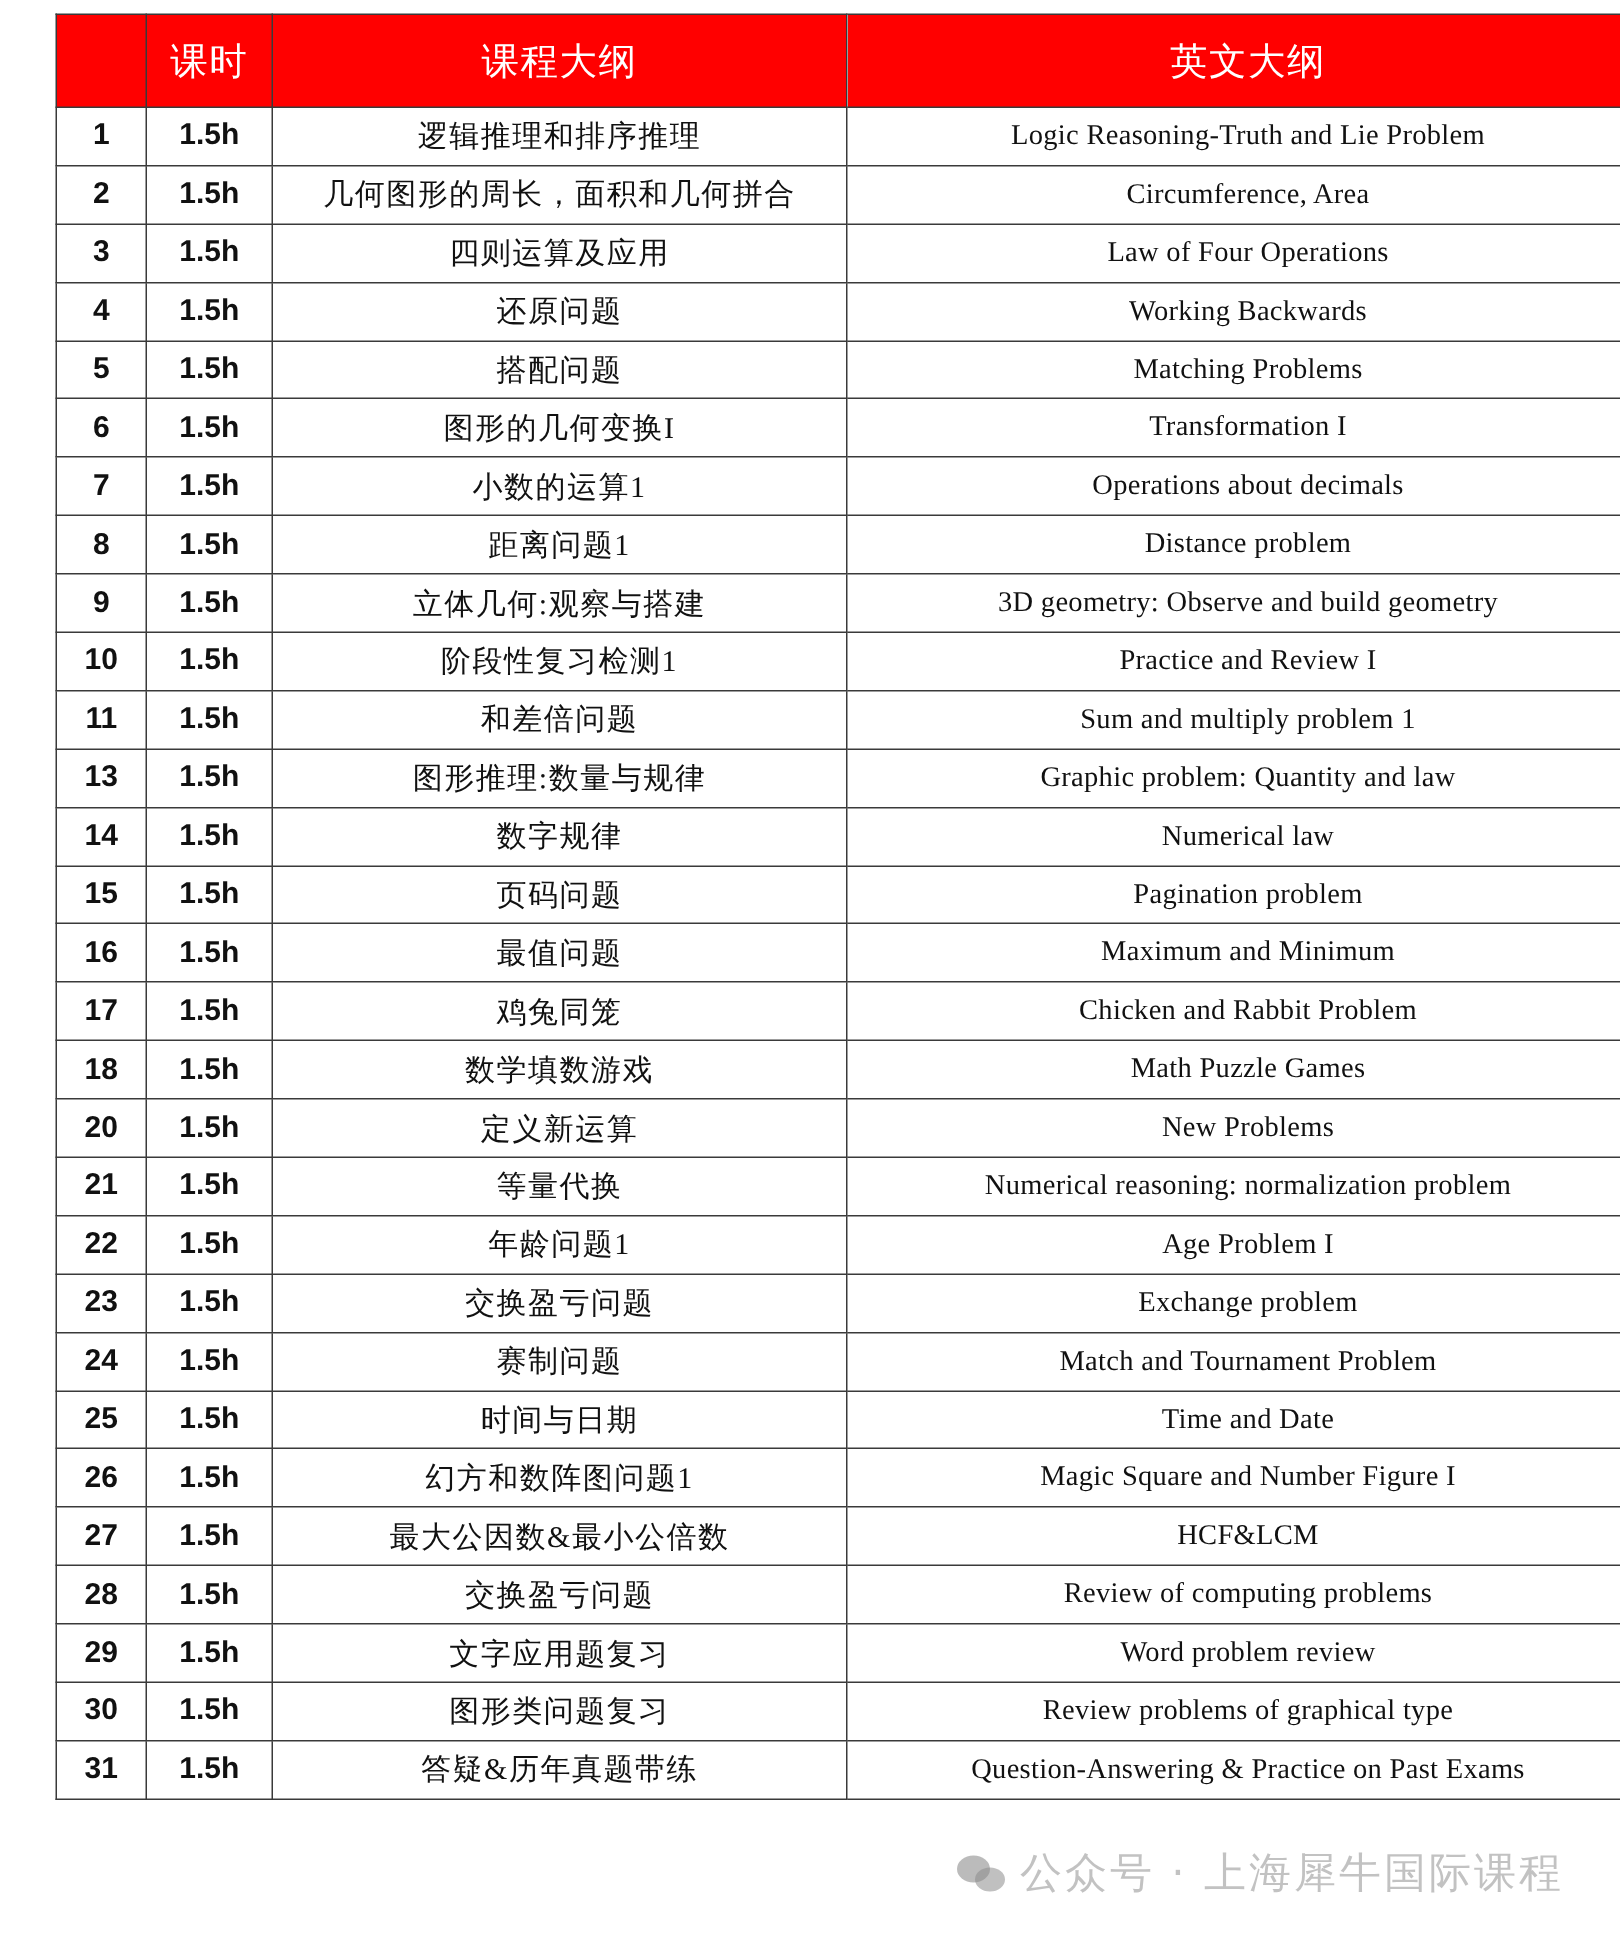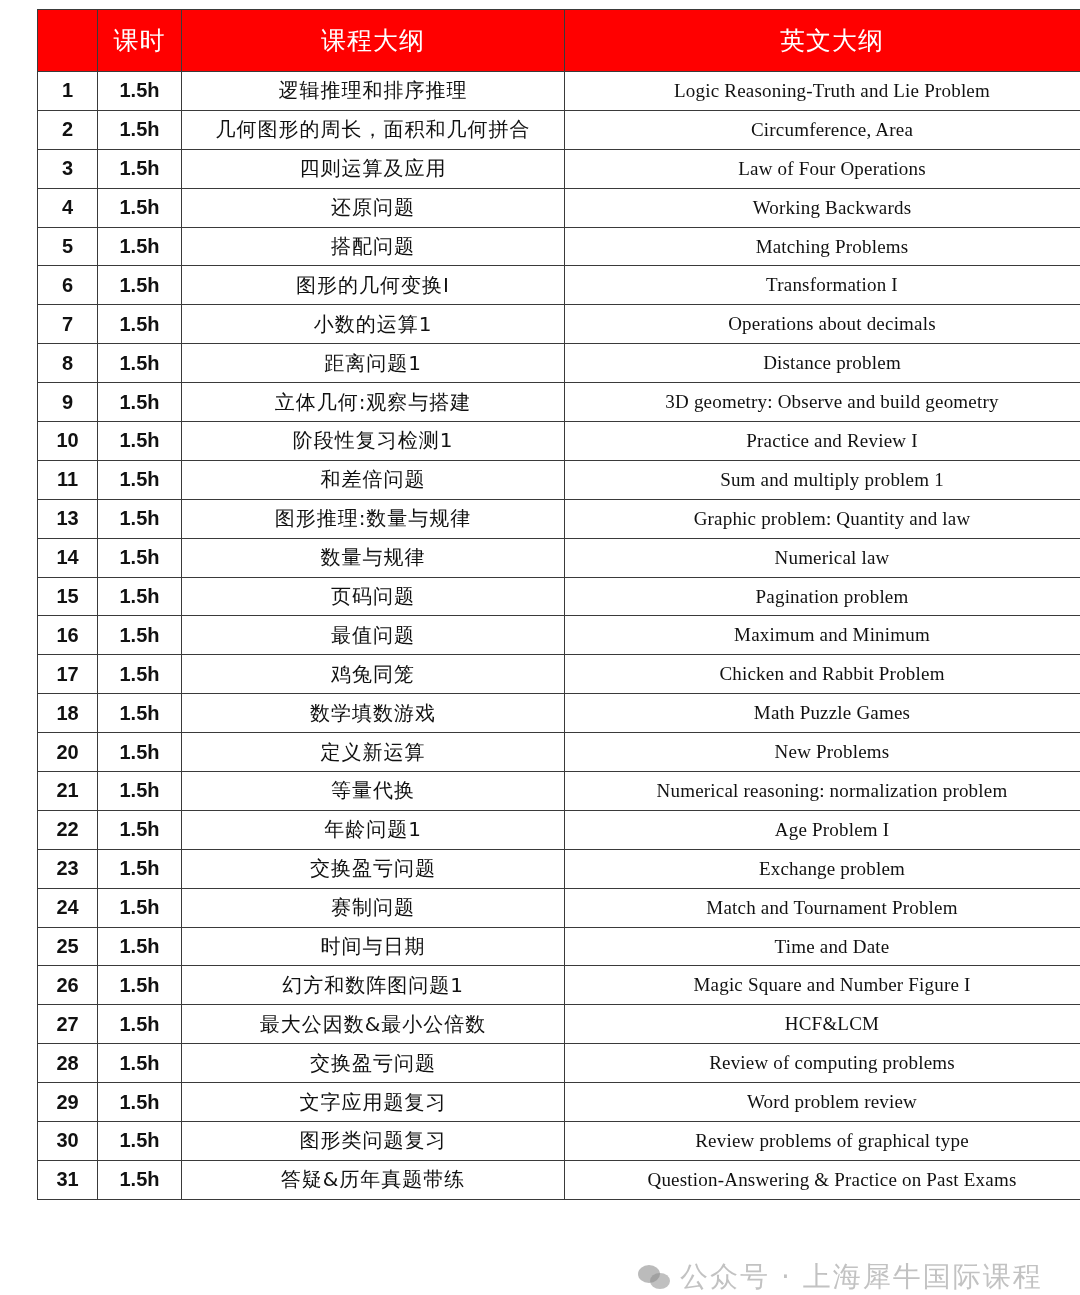--- a/index.html
+++ b/index.html
@@ -7,23 +7,23 @@
   .table-wrap { position: absolute; left: 9px; top: 9px; width: 1062px; margin-left: 28px; }
   table { border-collapse: collapse; width: 1062px; table-layout: fixed; }
   col.c-num { width: 60px; }
   col.c-hrs { width: 84px; }
   col.c-cn { width: 383px; }
   col.c-en { width: 535px; }
   th, td { border: 1.5px solid #3a3a3a; text-align: center; vertical-align: middle; padding: 0; white-space: nowrap; overflow: hidden; }
   thead th { background: #ff0000; color: #ffffff; height: 61px; font-size: 25px; font-weight: normal; letter-spacing: 1px; }
   tbody td { height: 37.9px; font-size: 19px; color: #111111; font-weight: bold; }
   tbody td.num, tbody td.hrs { font-family: "Liberation Sans", sans-serif; font-size: 20px; }
-  tbody td.cn { font-weight: normal; font-size: 20px; letter-spacing: 1px; }
+  tbody td.cn { font-weight: normal; font-size: 20px; letter-spacing: 1px; font-family: Liberation Serif, serif; }
   tbody td.en { font-family: Liberation Serif, serif; font-weight: normal; font-size: 19px; letter-spacing: 0.2px; }
-  .watermark { position: absolute; left: 638px; top: 1258px; font-size: 28px; color: rgba(120,120,120,0.45); display: flex; align-items: center; gap: 8px; pointer-events: none; letter-spacing: 2px; }
+  .watermark { position: absolute; left: 638px; top: 1230px; font-size: 28px; color: rgba(120,120,120,0.45); display: flex; align-items: center; gap: 8px; pointer-events: none; letter-spacing: 2px; }
   .wm-icon { width: 34px; height: 28px; position: relative; }
   .wm-icon .b1 { position: absolute; left: 0; top: 2px; width: 22px; height: 18px; border-radius: 50%; background: rgba(120,120,120,0.5); }
   .wm-icon .b2 { position: absolute; left: 12px; top: 10px; width: 20px; height: 16px; border-radius: 50%; background: rgba(140,140,140,0.55); }
 </style>
 </head>
 <body>
 
 <div class="table-wrap">
   <table>
     <colgroup>
@@ -109,21 +109,21 @@
         </tr>
         <tr>
           <td class="num">13</td>
           <td class="hrs">1.5h</td>
           <td class="cn">图形推理:数量与规律</td>
           <td class="en">Graphic problem: Quantity and law</td>
         </tr>
         <tr>
           <td class="num">14</td>
           <td class="hrs">1.5h</td>
-          <td class="cn">数量与规律</td>
+          <td class="cn">数字规律</td>
           <td class="en">Numerical law</td>
         </tr>
         <tr>
           <td class="num">15</td>
           <td class="hrs">1.5h</td>
           <td class="cn">页码问题</td>
           <td class="en">Pagination problem</td>
         </tr>
         <tr>
           <td class="num">16</td>

